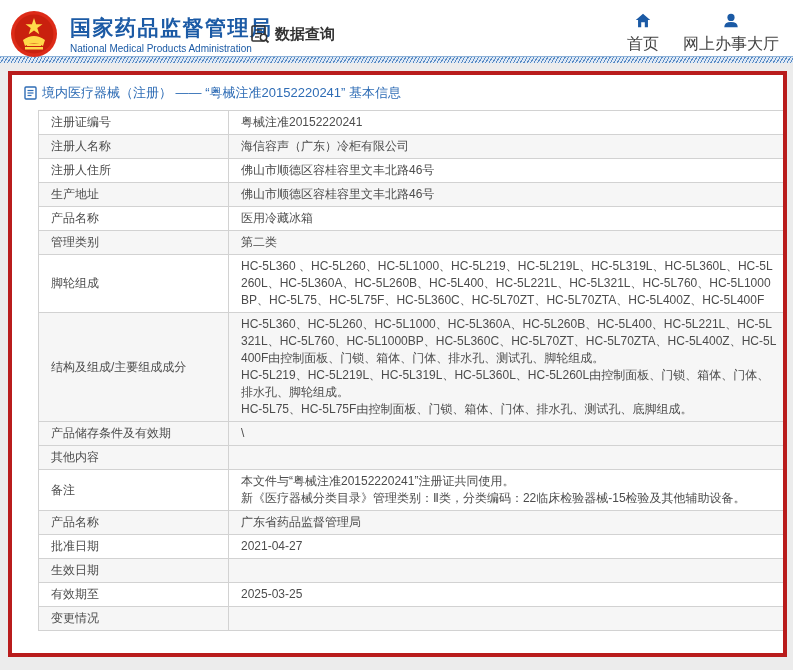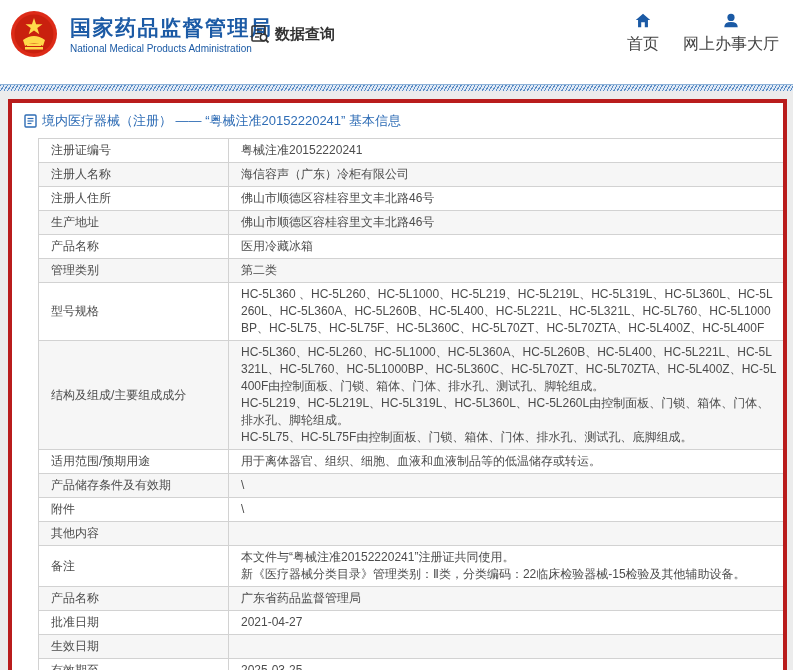--- a/index.html
+++ b/index.html
@@ -5,21 +5,21 @@
   * { box-sizing: border-box; }
   html,body { margin:0; padding:0; }
   body {
     width:793px; height:670px;
     background:#ececec;
     font-family:"Liberation Sans","DejaVu Sans",sans-serif;
     overflow:hidden;
   }
   
   .header {
-    position:relative; width:793px; height:84px; background:#ffffff;
+    position:relative; width:793px; height:56px; background:#ffffff;
   }
   .logo-group { position:absolute; left:10px; top:10px; display:flex; align-items:center; }
   .emblem { width:48px; height:48px; flex:0 0 auto; }
   .org-names { margin-left:12px; }
   .org-cn { font-size:21px; font-weight:bold; color:#1b5aa5; letter-spacing:1.5px; line-height:26px; }
   .org-en { font-size:10px; color:#1b5aa5; margin-top:2px; }
   .data-query {
     position:absolute; left:250px; top:24px;
     display:flex; align-items:center; gap:5px;
     font-size:15px; font-weight:bold; color:#333;font-family:Liberation Mono, monospace;
@@ -153,41 +153,33 @@
         </tr>
         <tr>
           <td class="label-cell">产品名称</td>
           <td class="value-cell">医用冷藏冰箱</td>
         </tr>
         <tr class="alt">
           <td class="label-cell">管理类别</td>
           <td class="value-cell">第二类</td>
         </tr>
         <tr>
-          <td class="label-cell">型号规格</td>
+          <td class="label-cell">脚轮组成</td>
           <td class="value-cell">HC-5L360 、HC-5L260、HC-5L1000、HC-5L219、HC-5L219L、HC-5L319L、HC-5L360L、HC-5L260L、HC-5L360A、HC-5L260B、HC-5L400、HC-5L221L、HC-5L321L、HC-5L760、HC-5L1000BP、HC-5L75、HC-5L75F、HC-5L360C、HC-5L70ZT、HC-5L70ZTA、HC-5L400Z、HC-5L400F</td>
         </tr>
         <tr class="alt">
           <td class="label-cell">结构及组成/主要组成成分</td>
           <td class="value-cell">
             <div>HC-5L360、HC-5L260、HC-5L1000、HC-5L360A、HC-5L260B、HC-5L400、HC-5L221L、HC-5L321L、HC-5L760、HC-5L1000BP、HC-5L360C、HC-5L70ZT、HC-5L70ZTA、HC-5L400Z、HC-5L400F由控制面板、门锁、箱体、门体、排水孔、测试孔、脚轮组成。</div>
             <div>HC-5L219、HC-5L219L、HC-5L319L、HC-5L360L、HC-5L260L由控制面板、门锁、箱体、门体、排水孔、脚轮组成。</div>
             <div>HC-5L75、HC-5L75F由控制面板、门锁、箱体、门体、排水孔、测试孔、底脚组成。</div>
           </td>
         </tr>
-        <tr>
-          <td class="label-cell">适用范围/预期用途</td>
-          <td class="value-cell">用于离体器官、组织、细胞、血液和血液制品等的低温储存或转运。</td>
-        </tr>
         <tr class="alt">
           <td class="label-cell">产品储存条件及有效期</td>
-          <td class="value-cell">\</td>
-        </tr>
-        <tr>
-          <td class="label-cell">附件</td>
           <td class="value-cell">\</td>
         </tr>
         <tr class="alt">
           <td class="label-cell">其他内容</td>
           <td class="value-cell"></td>
         </tr>
         <tr>
           <td class="label-cell">备注</td>
           <td class="value-cell">
             <div>本文件与“粤械注准20152220241”注册证共同使用。</div>

